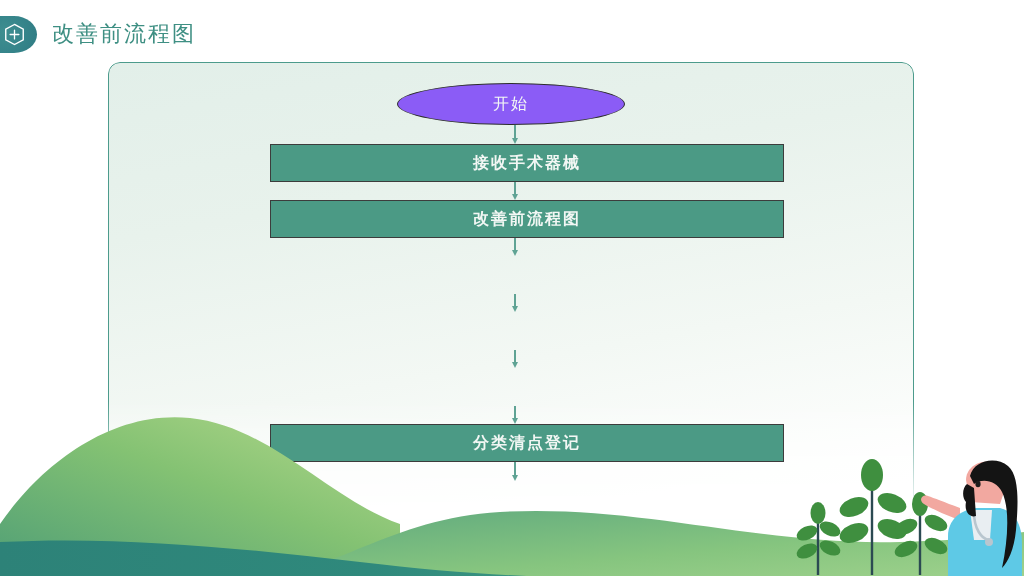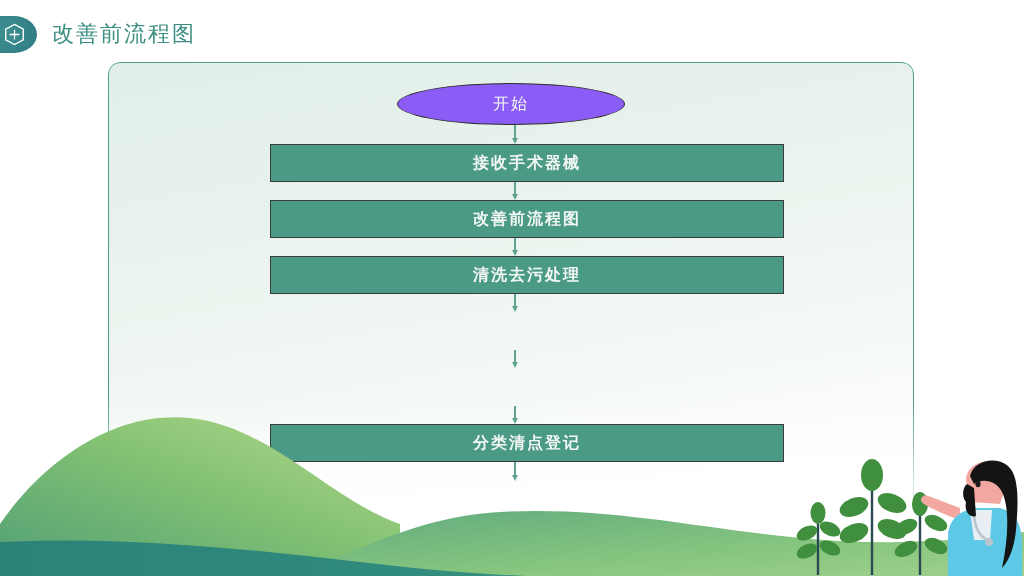--- a/index.html
+++ b/index.html
@@ -188,21 +188,20 @@
       <div class="stem" style="height:12px"></div>
         <div class="head" style="top:12px"></div>
     </div>
 
     <div class="node process" style="top:138px">改善前流程图</div>
     <div class="arrow" style="top:176px; height:18px">
       <div class="stem" style="height:12px"></div>
         <div class="head" style="top:12px"></div>
     </div>
 
-    <div class="node process" style="top:194px">清洗去污处理</div>
     <div class="arrow" style="top:232px; height:18px">
       <div class="stem" style="height:12px"></div>
         <div class="head" style="top:12px"></div>
     </div>
 
     <div class="arrow" style="top:288px; height:18px">
       <div class="stem" style="height:12px"></div>
         <div class="head" style="top:12px"></div>
     </div>
 

